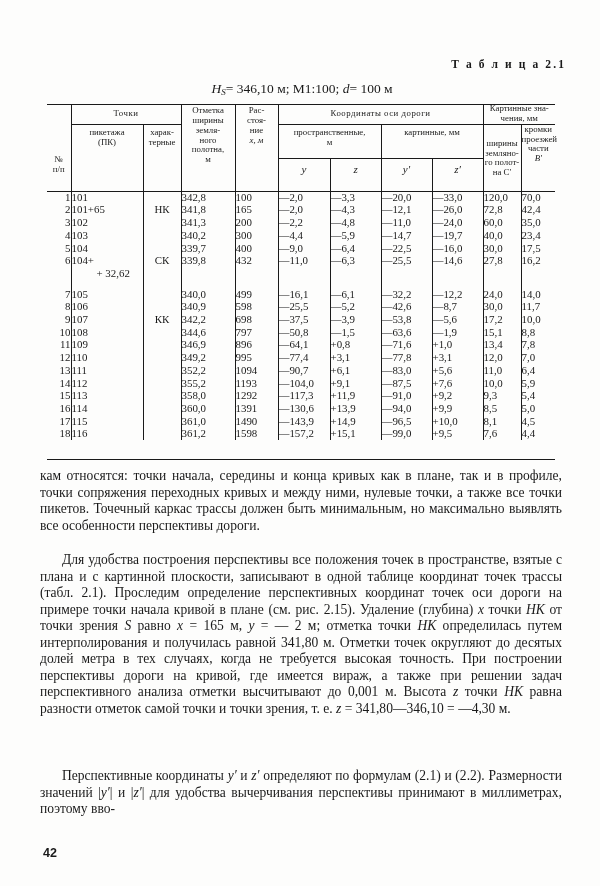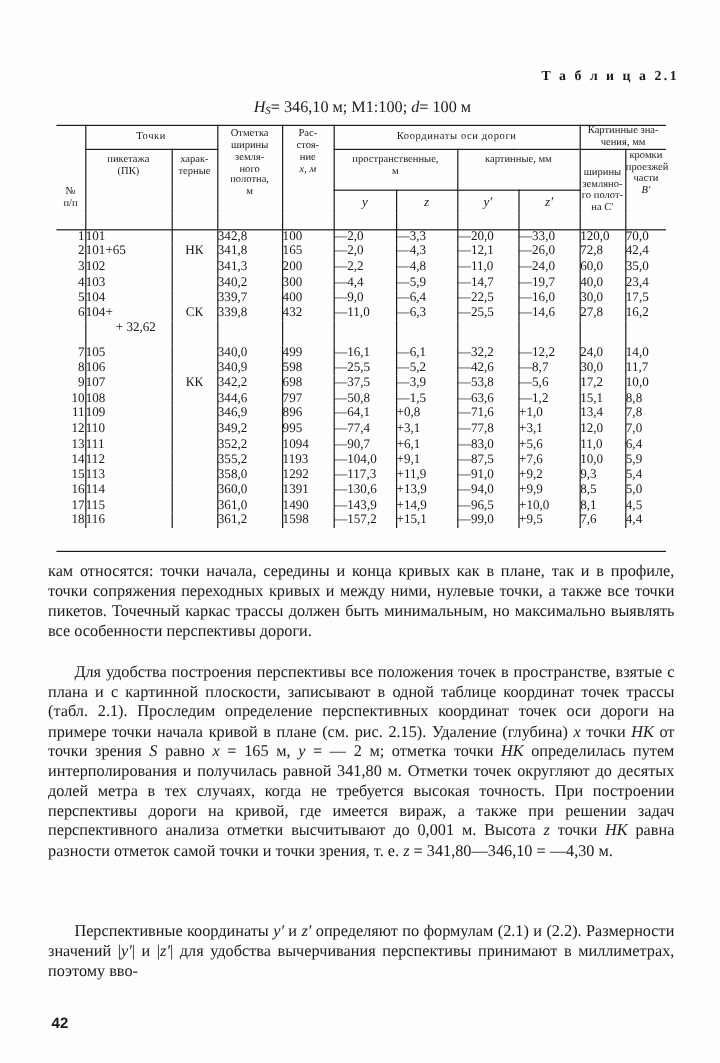--- a/index.html
+++ b/index.html
@@ -410,21 +410,21 @@
         </tr>
         <tr>
           <td class="num-idx vr">10</td>
           <td class="cell-left vr">108</td>
           <td class="cell-ctr vr"></td>
           <td class="cell-left vr">344,6</td>
           <td class="cell-left vr">797</td>
           <td class="cell-left vr">—50,8</td>
           <td class="cell-left vr">—1,5</td>
           <td class="cell-left vr">—63,6</td>
-          <td class="cell-left vr">—1,2</td>
+          <td class="cell-left vr">—1,9</td>
           <td class="cell-left vr">15,1</td>
           <td class="cell-left">8,8</td>
         </tr>
         <tr>
           <td class="num-idx vr">11</td>
           <td class="cell-left vr">109</td>
           <td class="cell-ctr vr"></td>
           <td class="cell-left vr">346,9</td>
           <td class="cell-left vr">896</td>
           <td class="cell-left vr">—64,1</td>

